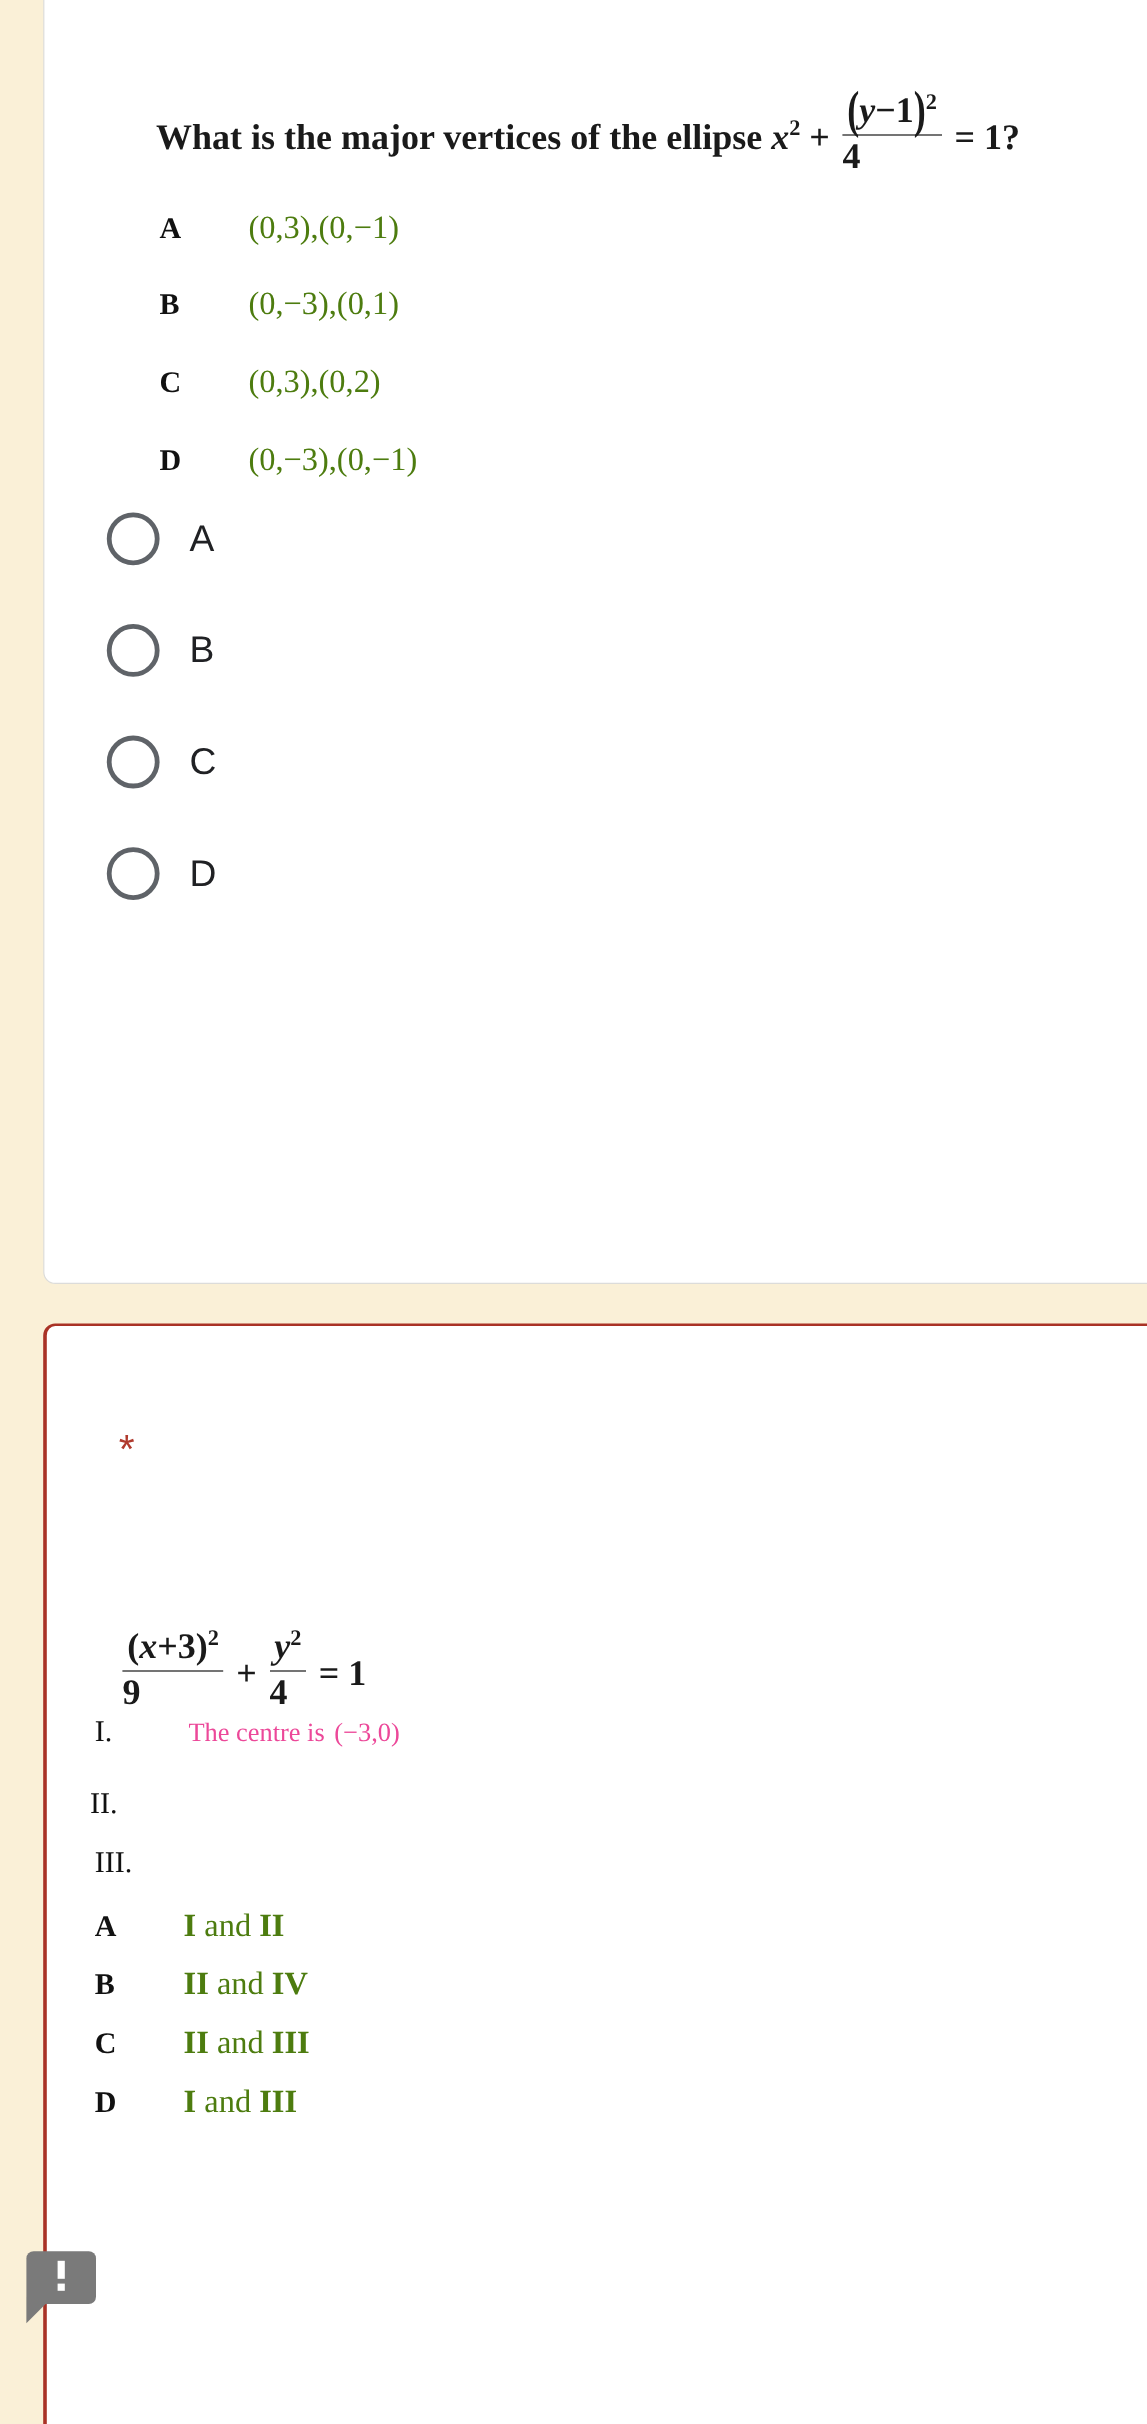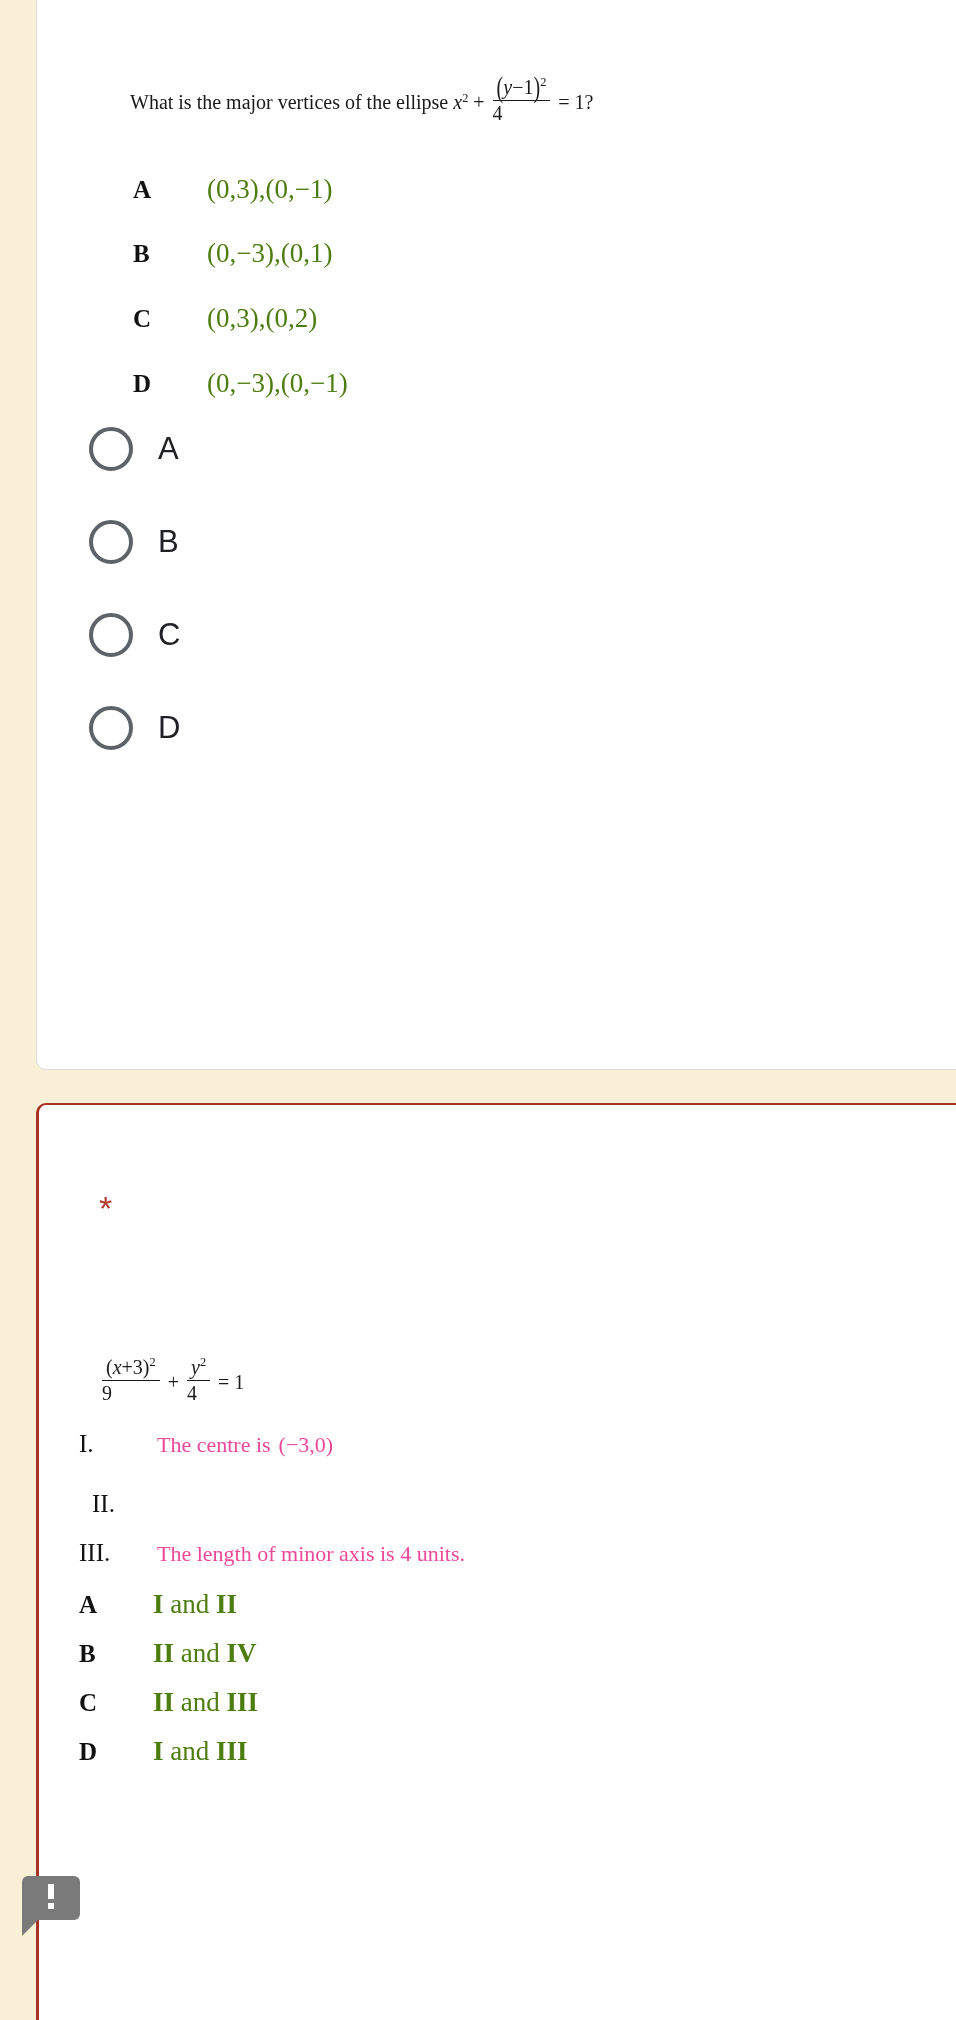--- a/index.html
+++ b/index.html
@@ -45,23 +45,24 @@
   }
 
   
   .serif {
     font-family: "Liberation Serif", "DejaVu Serif", serif;
     color: #1a1a1a;
   }
 
   .qtext {
     position: absolute;
-    font-size: 20px;
+    font-size: 30px;
     line-height: 1.1;
     white-space: nowrap;
+    font-weight: bold;
   }
 
   
   .mi { font-style: italic; }
   .sup { font-size: 0.62em; vertical-align: super; font-style: normal; }
   .frac {
     display: inline-block;
     vertical-align: -0.52em;
     text-align: left;
     margin: 0 3px;
@@ -260,26 +261,25 @@
       <span class="den">4</span>
     </span>
     <span>= 1</span>
   </div>
 
   <div class="stmt-row" style="left:40px; top:325px;">
     <span class="stmt-num">I.</span>
     <span class="stmt-text">The centre is</span>
     <span class="stmt-text" style="margin-left:8px;">(−3,0)</span>
   </div>
-  <div class="stmt-row" style="left:53px; top:385px;">
+  <div class="stmt-row" style="left:36px; top:385px;">
     <span class="stmt-num">II.</span>
   </div>
   <div class="stmt-row" style="left:40px; top:434px;">
     <span class="stmt-num">III.</span>
-    <span class="stmt-text">The length of minor axis is 4 units.</span>
   </div>
 
   <div class="opt-row" style="left:40px; top:484px;">
     <span class="opt-letter">A</span>
     <span class="opt-body"><b>I</b><span> and </span><b>II</b></span>
   </div>
   <div class="opt-row" style="left:40px; top:533px;">
     <span class="opt-letter">B</span>
     <span class="opt-body"><b>II</b><span> and </span><b>IV</b></span>
   </div>

